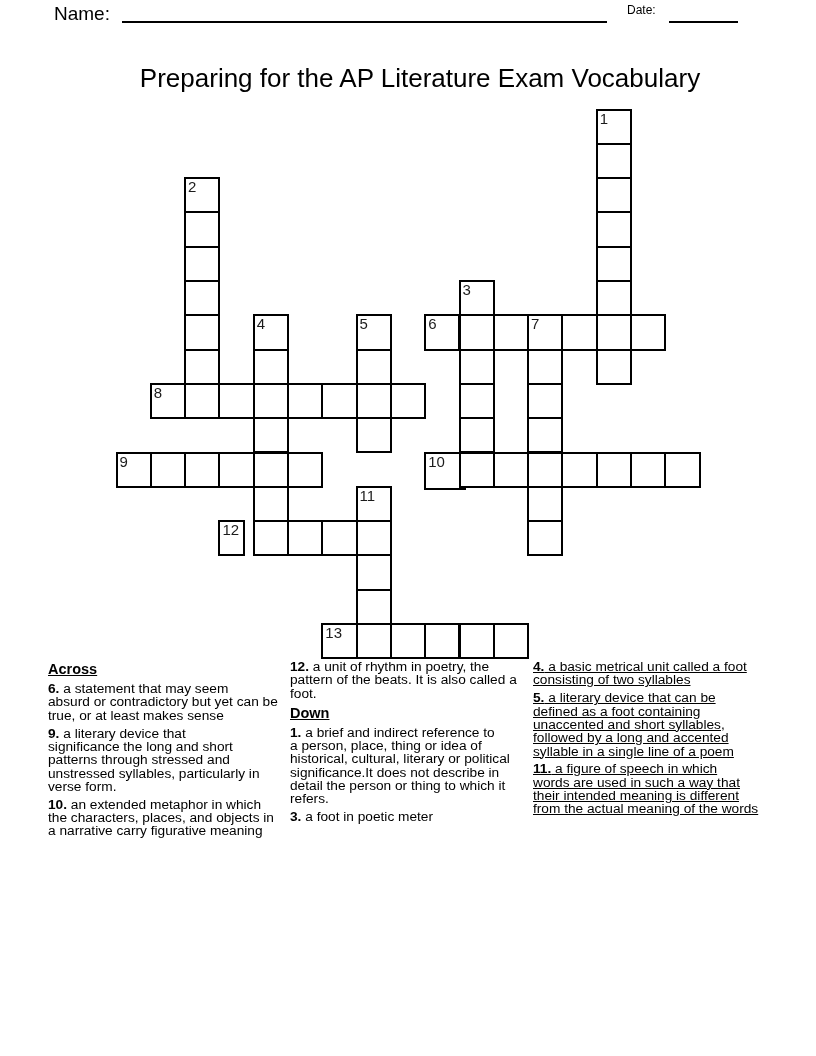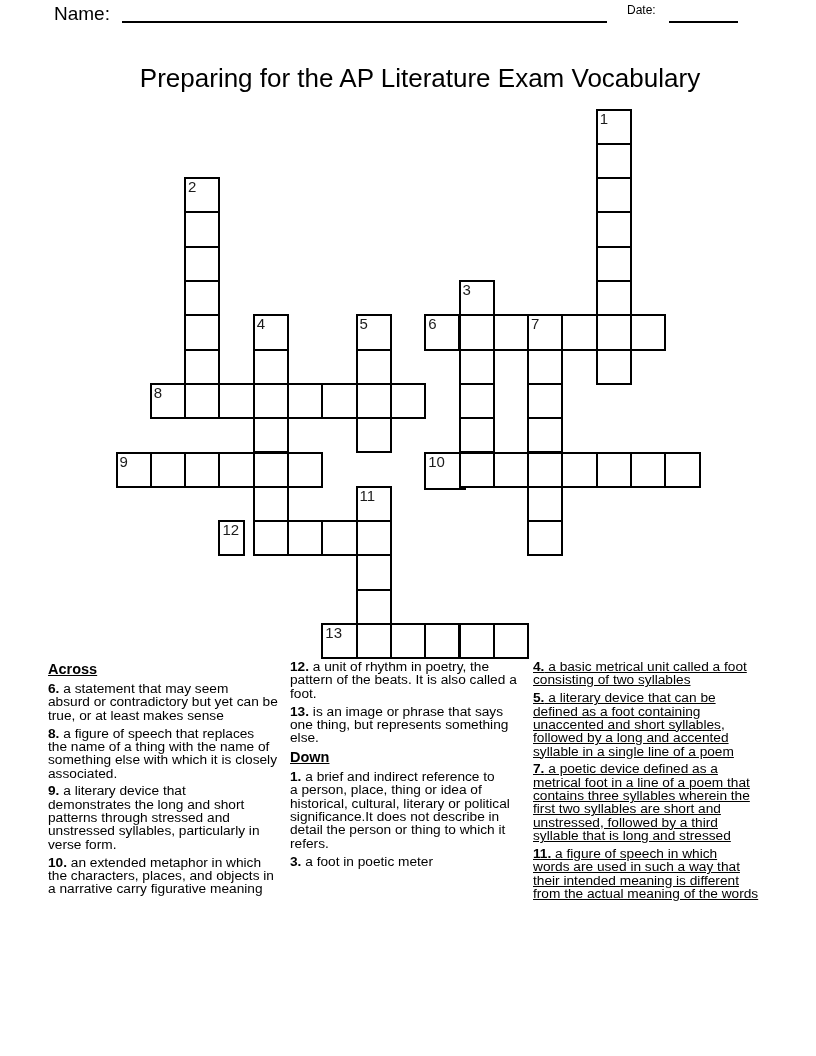--- a/index.html
+++ b/index.html
@@ -134,61 +134,48 @@
       <div class="cell" style="left: 424.2px; top: 623px; width: 36.3px; height: 36.3px; border-color: rgb(0, 0, 0);"></div>
       <div class="cell" style="left: 458.5px; top: 623px; width: 36.3px; height: 36.3px; border-color: rgb(0, 0, 0);"></div>
       <div class="cell" style="left: 492.8px; top: 623px; width: 36.3px; height: 36.3px; border-color: rgb(0, 0, 0);"></div>
     </div>
 
   <div id="clue-col-0" class="clue-col clue-col-0">
       <div class="clue-header"><span>Across</span></div>
       <p class="clue"><b>6.</b><span> a statement that may seem
 absurd or contradictory but yet can be
 true, or at least makes sense</span></p>
-      <p class="clue"><b>8.</b><span> a figure of speech that replaces
-the name of a thing with the name of
-something else with which it is closely
-associated.</span></p>
       <p class="clue"><b>9.</b><span> a literary device that
-demonstrates the long and short
+significance the long and short
 patterns through stressed and
 unstressed syllables, particularly in
 verse form.</span></p>
       <p class="clue"><b>10.</b><span> an extended metaphor in which
 the characters, places, and objects in
 a narrative carry figurative meaning</span></p>
     </div>
   <div id="clue-col-1" class="clue-col clue-col-1">
       <p class="clue"><b>12.</b><span> a unit of rhythm in poetry, the
 pattern of the beats. It is also called a
 foot.</span></p>
-      <p class="clue"><b>13.</b><span> is an image or phrase that says
-one thing, but represents something
-else.</span></p>
       <div class="clue-header"><span>Down</span></div>
       <p class="clue"><b>1.</b><span> a brief and indirect reference to
 a person, place, thing or idea of
 historical, cultural, literary or political
 significance.It does not describe in
 detail the person or thing to which it
 refers.</span></p>
       <p class="clue"><b>3.</b><span> a foot in poetic meter</span></p>
     </div>
   <div id="clue-col-2" class="clue-col clue-col-2">
       <p class="clue"><b>4.</b><span> a basic metrical unit called a foot
 consisting of two syllables</span></p>
       <p class="clue"><b>5.</b><span> a literary device that can be
 defined as a foot containing
 unaccented and short syllables,
 followed by a long and accented
 syllable in a single line of a poem</span></p>
-      <p class="clue"><b>7.</b><span> a poetic device defined as a
-metrical foot in a line of a poem that
-contains three syllables wherein the
-first two syllables are short and
-unstressed, followed by a third
-syllable that is long and stressed</span></p>
       <p class="clue"><b>11.</b><span> a figure of speech in which
 words are used in such a way that
 their intended meaning is different
 from the actual meaning of the words</span></p>
     </div>
 </div>
 
 </body></html>

